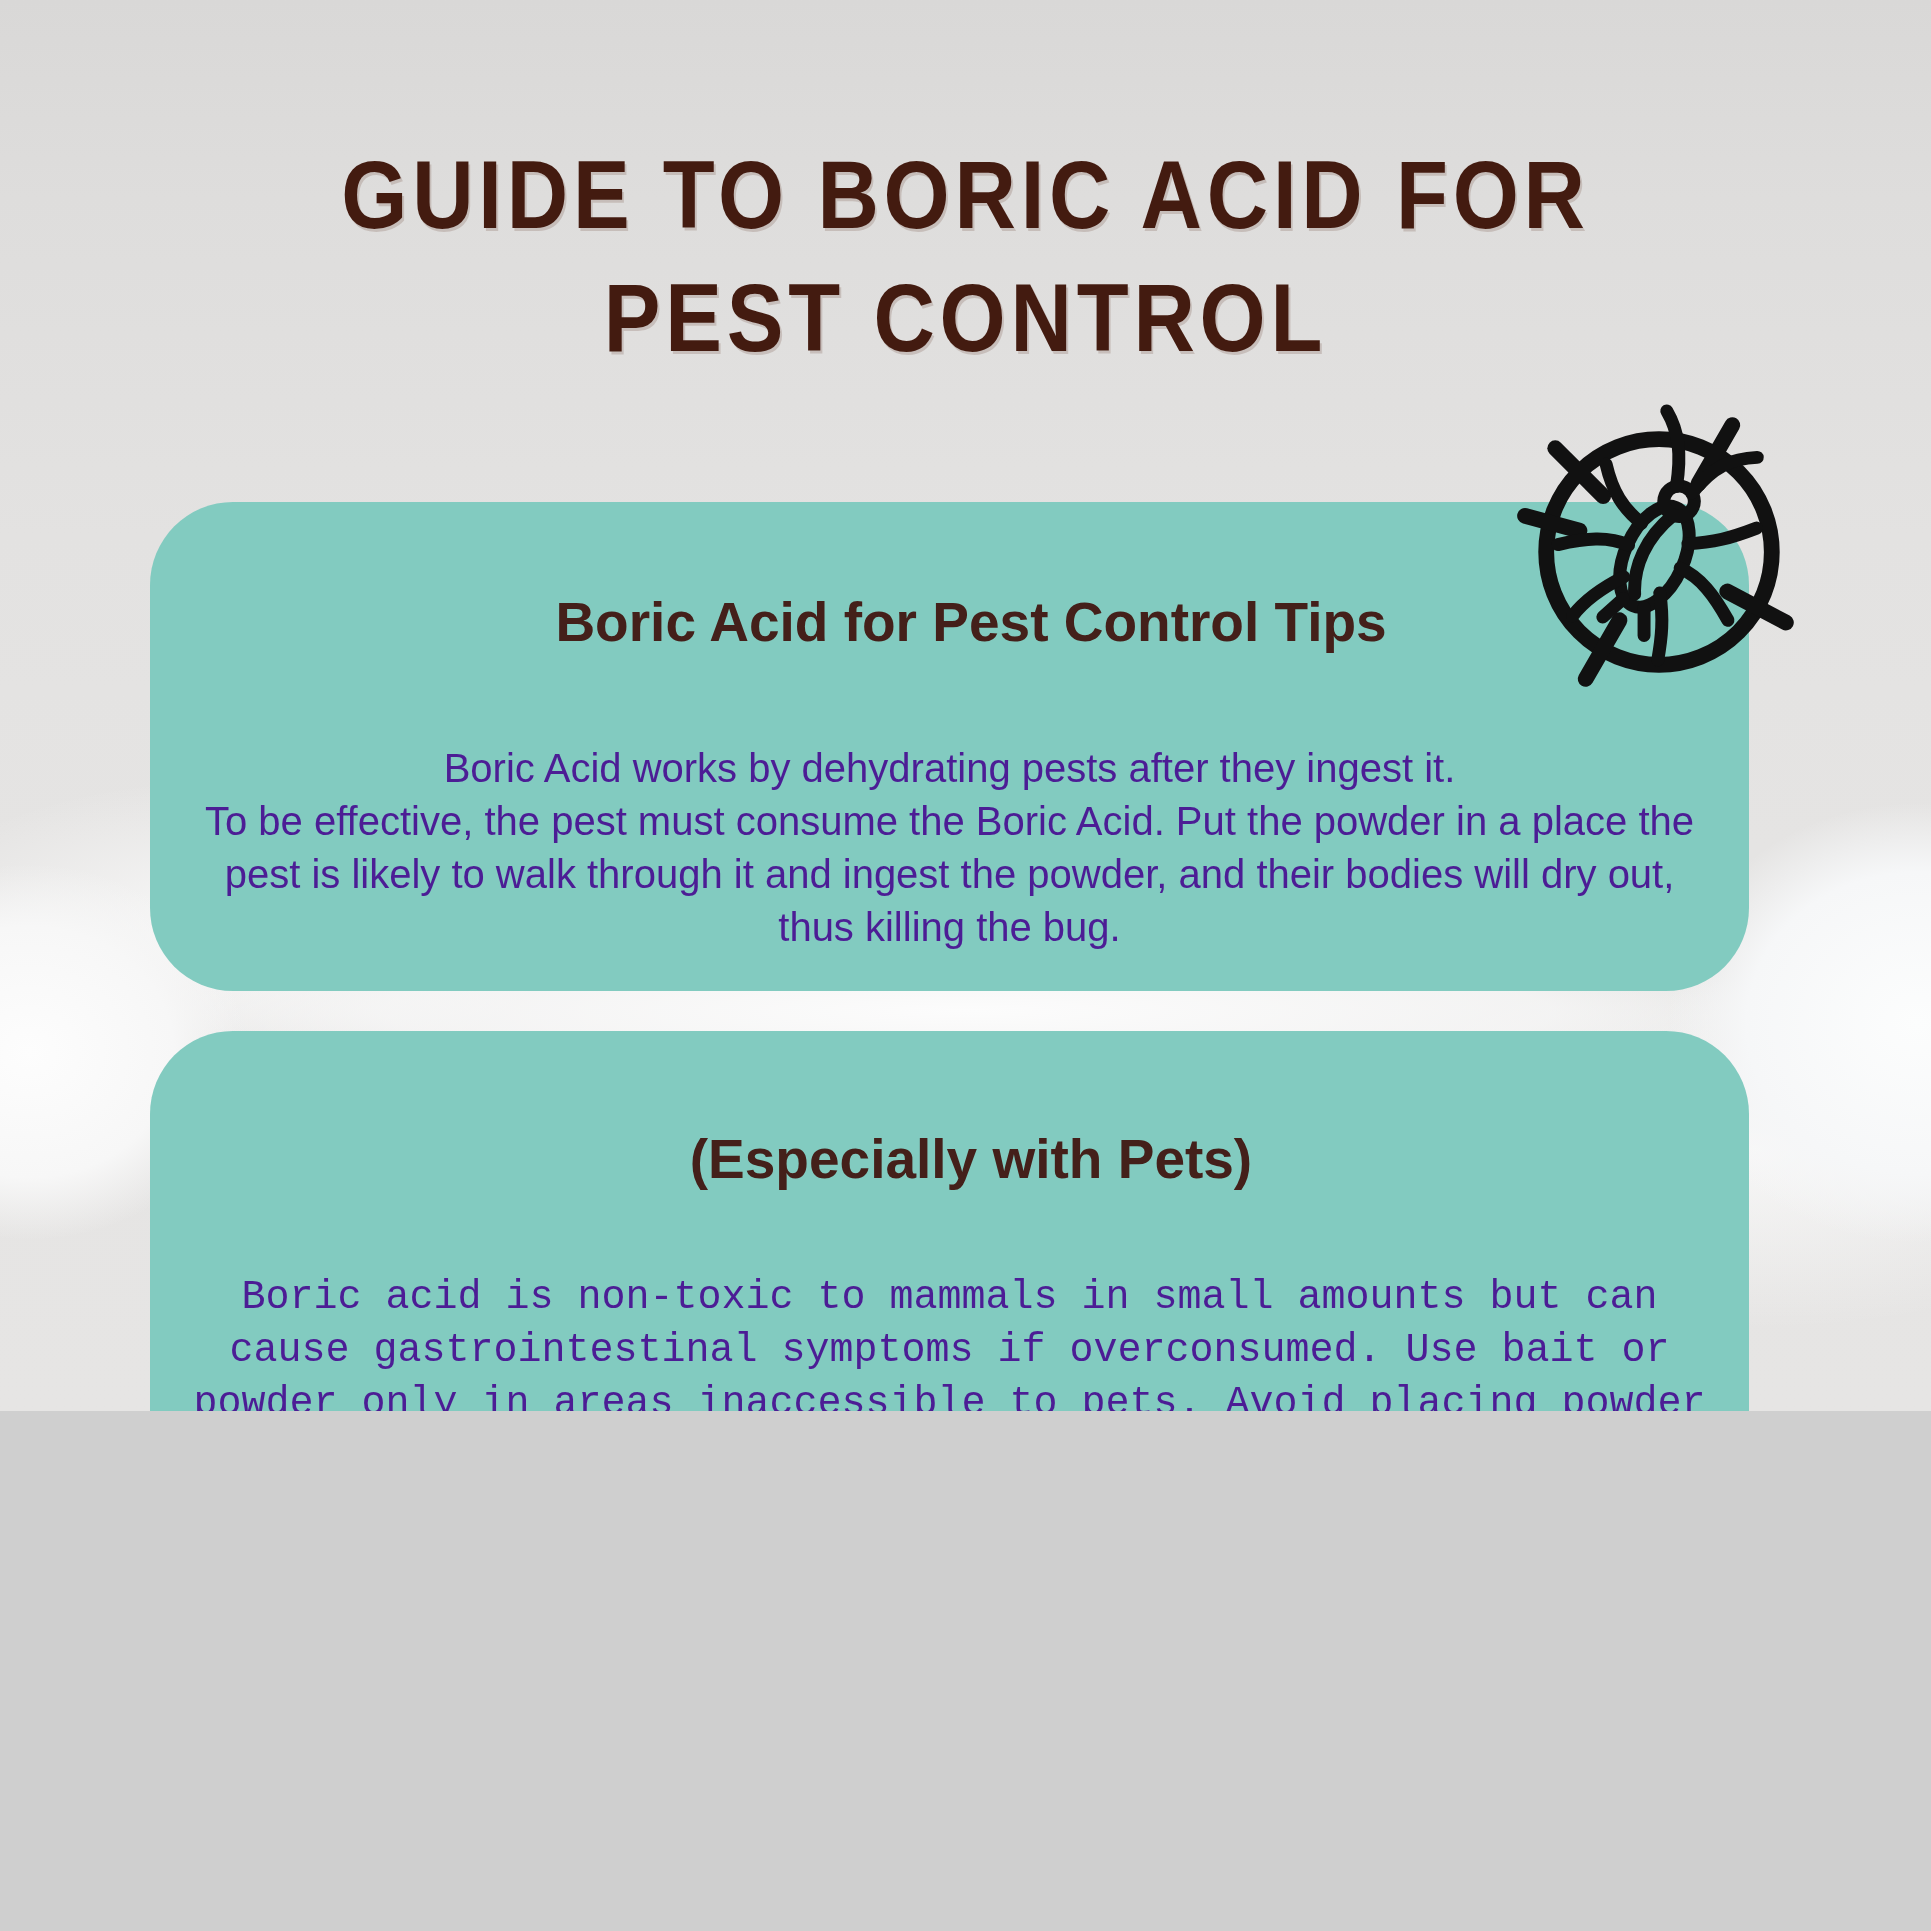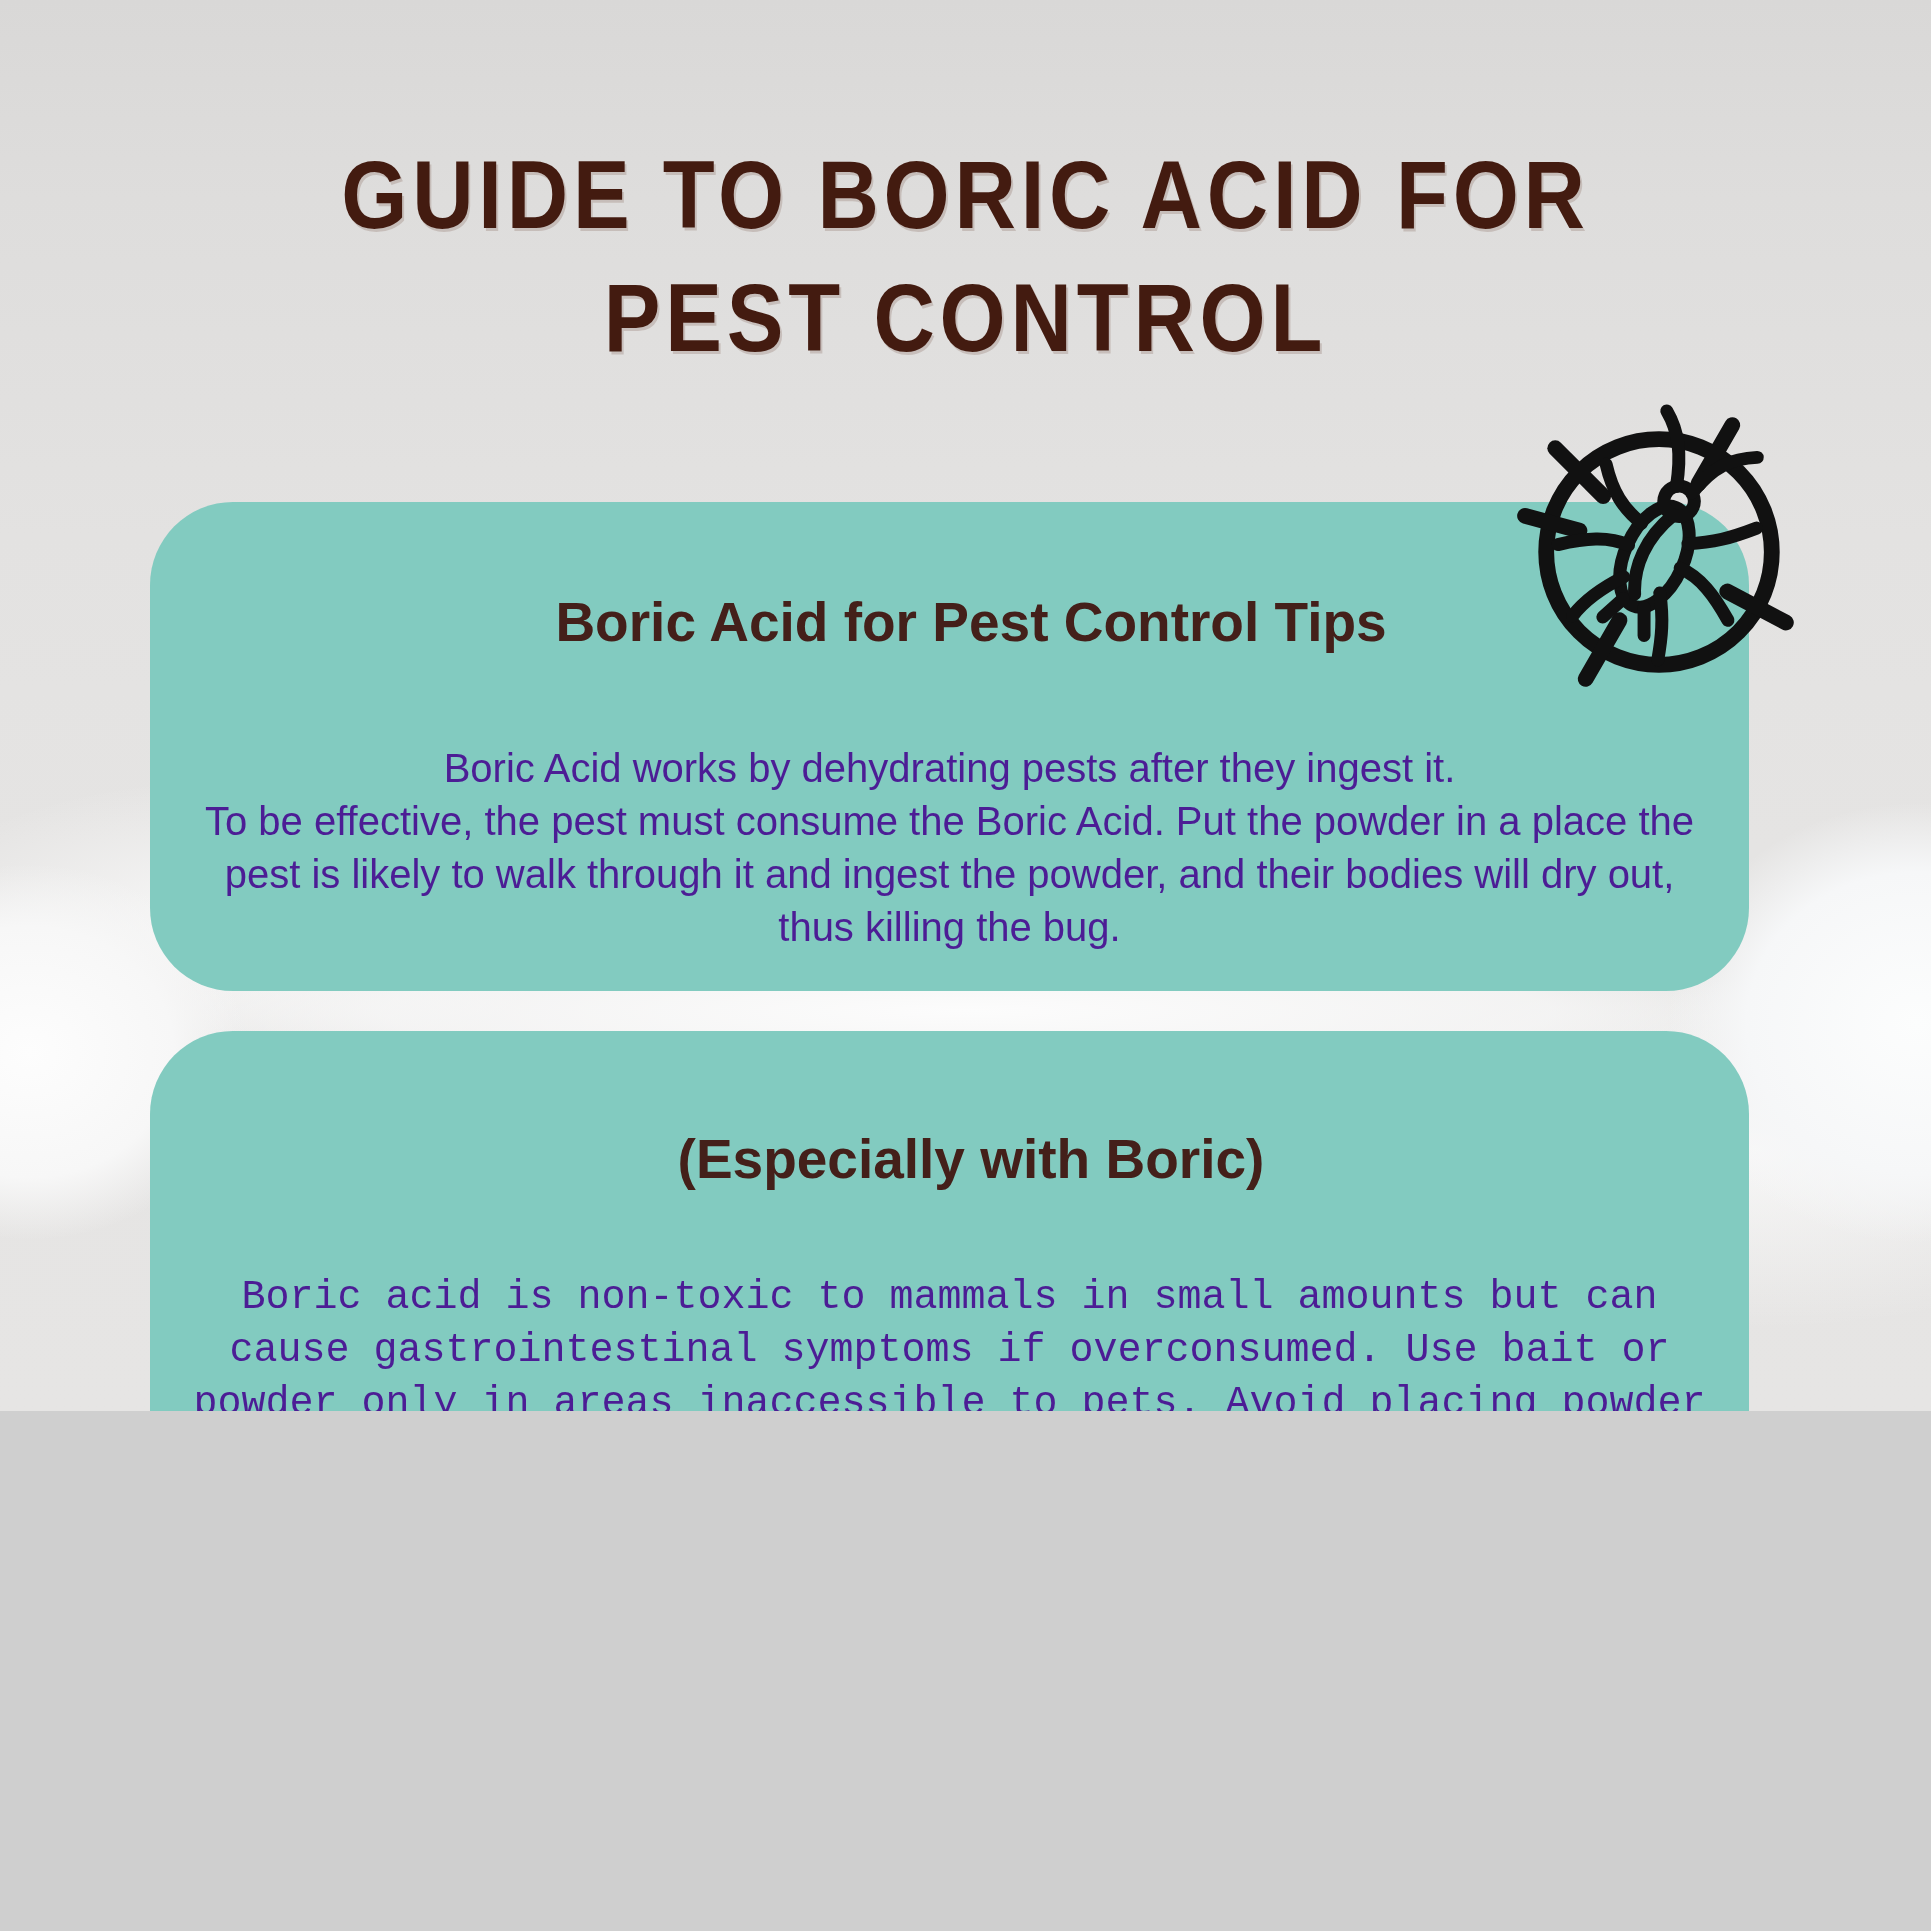--- a/index.html
+++ b/index.html
@@ -91,21 +91,21 @@
   <div class="card card-1">
     <div class="card-heading">Boric Acid for Pest Control Tips</div>
     <div class="card-body">
       <span>Boric Acid works by dehydrating pests after they ingest it.</span><br>
       <span>To be effective, the pest must consume the Boric Acid. Put the powder in a place the pest is likely to  walk through it and ingest the powder, and their bodies will dry out, thus killing the bug.</span>
     </div>
   </div>
 
   <div class="card card-2">
     <div class="card-heading">
-      <div>(Especially with Boric)</div>
+      <div>(Especially with Pets)</div>
     </div>
     <div class="card-body">Boric acid is non-toxic to mammals in small amounts but can cause gastrointestinal symptoms if overconsumed. Use bait or powder only in areas inaccessible to pets. Avoid placing powder where pets could walk through it and lick it off their paws or fur. Always monitor treated areas to ensure pets do not come into contact with the boric acid.</div>
   </div>
 
   <svg class="icon-roach" viewBox="0 0 100 100" fill="none" stroke="#111111" stroke-linecap="round" stroke-linejoin="round" overflow="visible">
     <circle cx="50" cy="50" r="40" stroke-width="5.6"></circle>
     <line x1="64" y1="25.8" x2="76" y2="5" stroke-width="5.6"></line>
     <line x1="30.2" y1="30.2" x2="13.2" y2="13.2" stroke-width="5.6"></line>
     <line x1="21.8" y1="42.4" x2="2.5" y2="37.2" stroke-width="5.6"></line>
     <line x1="36" y1="74.2" x2="24" y2="95" stroke-width="5.6"></line>

